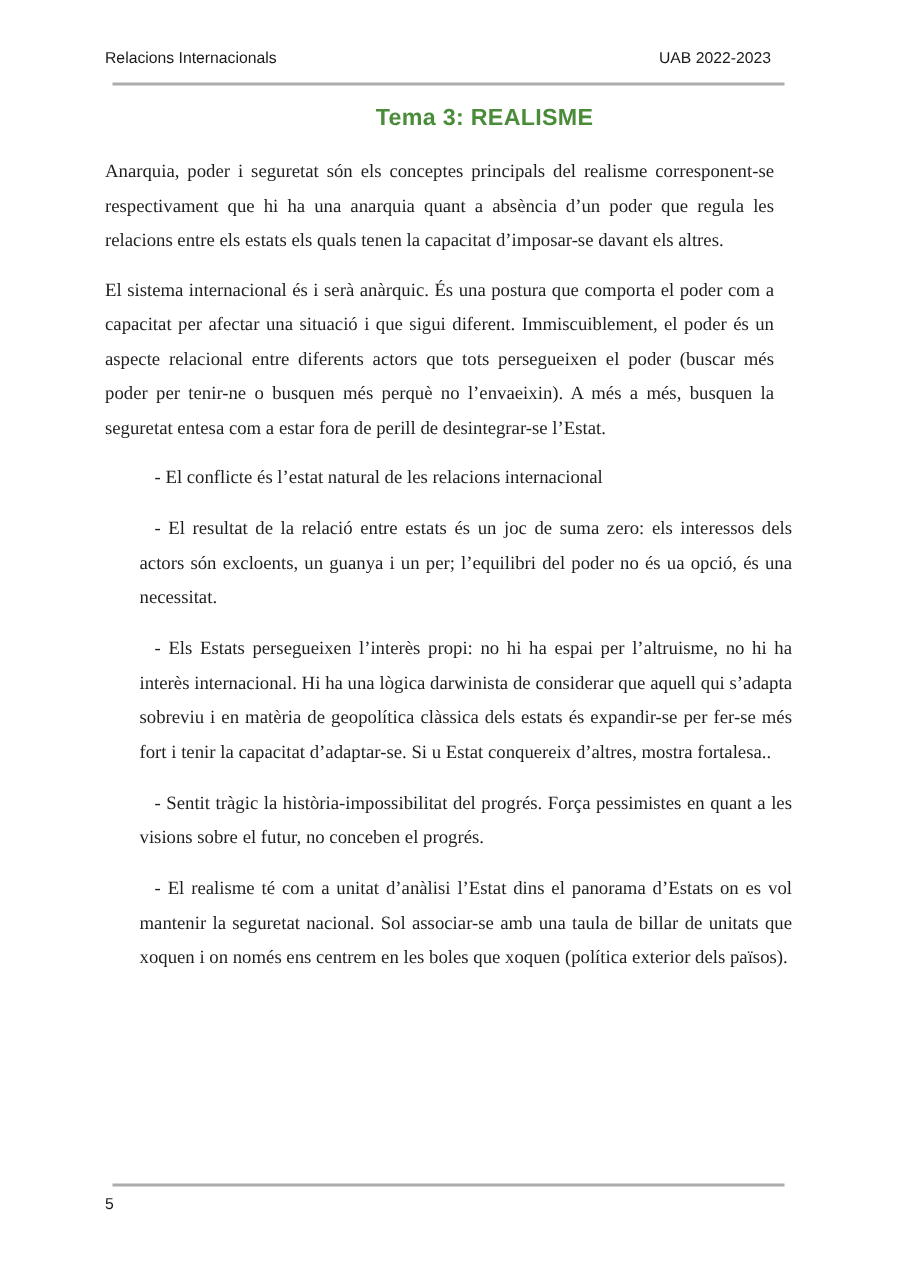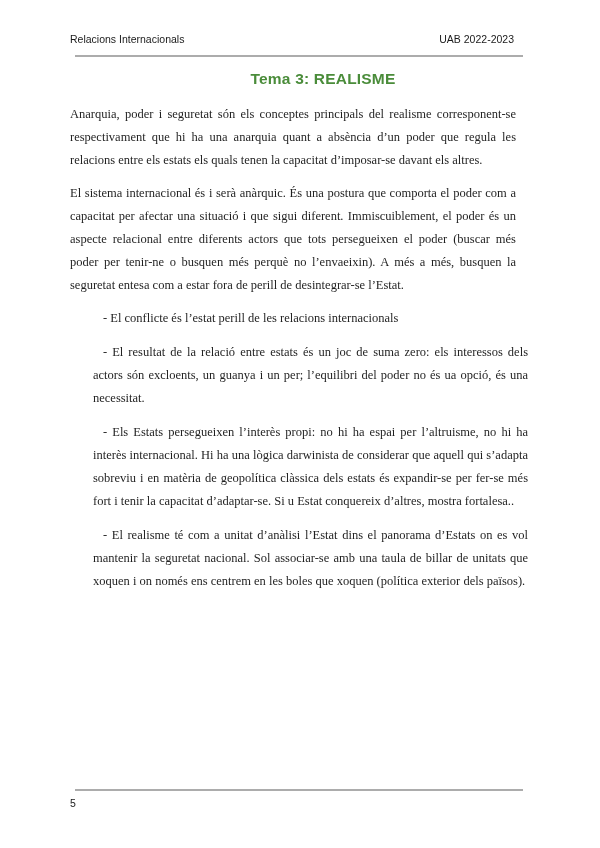--- a/index.html
+++ b/index.html
@@ -82,23 +82,24 @@
     <span>UAB 2022-2023</span>
   </div>
   <div class="rule header-rule" style="border-top-color: rgb(172, 172, 172);"></div>
 
   <div class="page-title" style="color: rgb(74, 140, 58); margin-left: 46px;">Tema 3: REALISME</div>
 
   <div class="content">
     <p class="para">Anarquia, poder i seguretat són els conceptes principals del realisme corresponent-se respectivament que hi ha una anarquia quant a absència d’un poder que regula les relacions entre els estats els quals tenen la capacitat d’imposar-se davant els altres.</p>
     <p class="para">El sistema internacional és i serà anàrquic. És una postura que comporta el poder com a capacitat per afectar una situació i que sigui diferent. Immiscuiblement, el poder és un aspecte relacional entre diferents actors que tots persegueixen el poder (buscar més poder per tenir-ne o busquen més perquè no l’envaeixin). A més a més, busquen la seguretat entesa com a estar fora de perill de desintegrar-se l’Estat.</p>
 
-    <p class="bullet-item">- El conflicte és l’estat perill de les relacions internacionals</p>
+    <p class="bullet-item">- El conflicte és l’estat natural de les relacions internacional</p>
     <p class="bullet-item">- El resultat de la relació entre estats és un joc de suma zero: els interessos dels actors són excloents, un guanya i un per; l’equilibri del poder no és ua opció, és una necessitat.</p>
     <p class="bullet-item">- Els Estats persegueixen l’interès propi: no hi ha espai per l’altruisme, no hi ha interès internacional. Hi ha una lògica darwinista de considerar que aquell qui s’adapta sobreviu i en matèria de geopolítica clàssica dels estats és expandir-se per fer-se més fort i tenir la capacitat d’adaptar-se. Si u Estat conquereix d’altres, mostra fortalesa..</p>
+    <p class="bullet-item">- Sentit tràgic la història-impossibilitat del progrés. Força pessimistes en quant a les visions sobre el futur, no conceben el progrés.</p>
     <p class="bullet-item">- El realisme té com a unitat d’anàlisi l’Estat dins el panorama d’Estats on es vol mantenir la seguretat nacional. Sol associar-se amb una taula de billar de unitats que xoquen i on només ens centrem en les boles que xoquen (política exterior dels països).</p>
   </div>
 
   <div class="footer">
     <div class="rule footer-rule" style="border-top-color: rgb(172, 172, 172);"></div>
     <div class="page-number">5</div>
   </div>
 
 </div>
 

